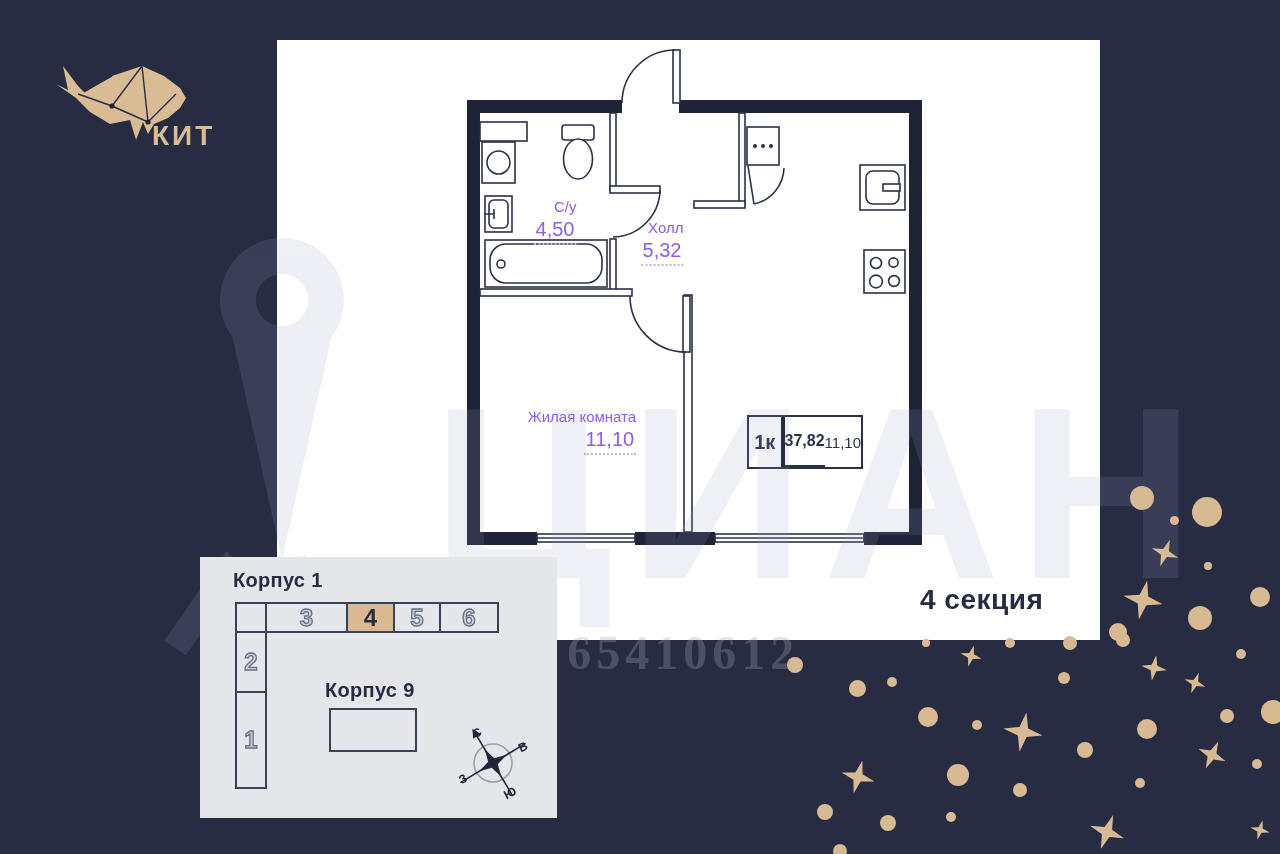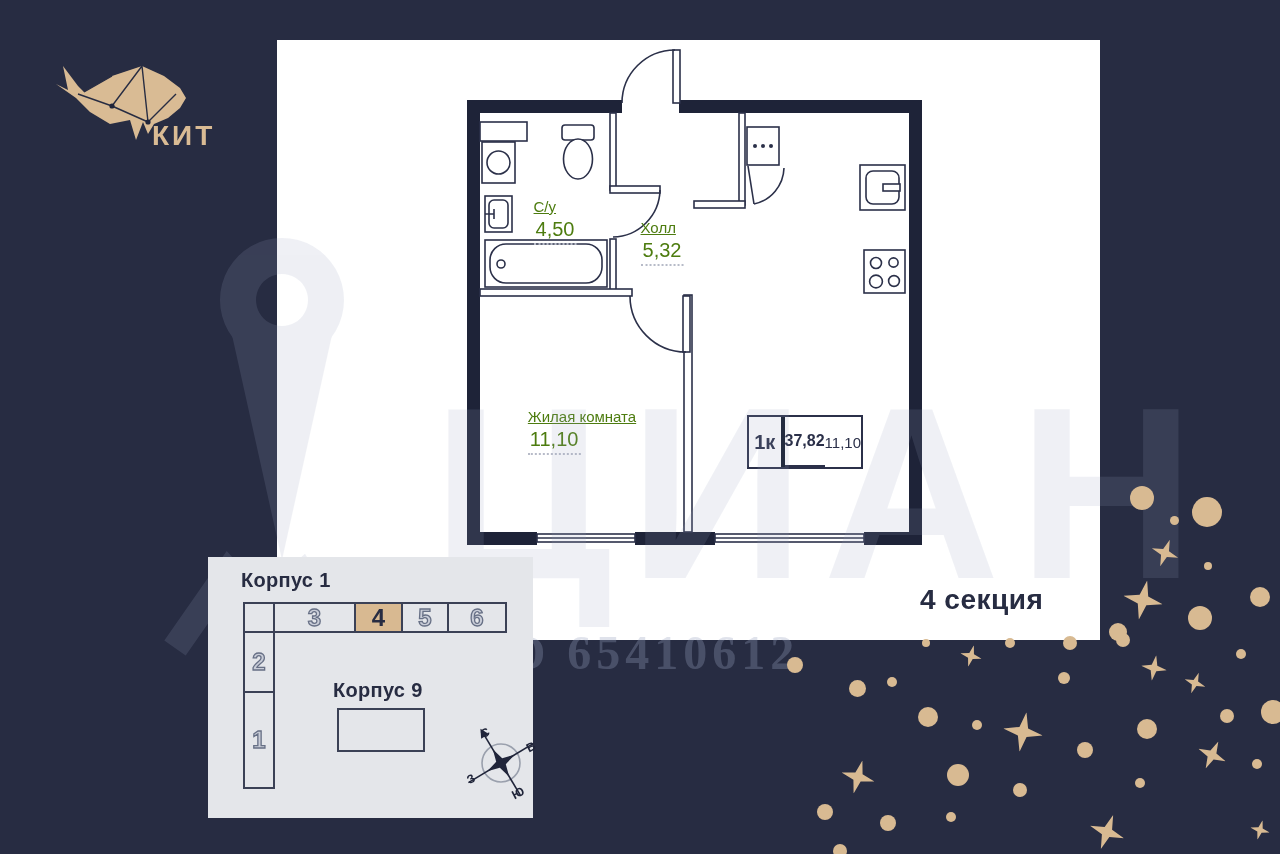--- a/index.html
+++ b/index.html
@@ -2,32 +2,32 @@
 <html><head>
 <meta charset="utf-8">
 <style>
   html,body{margin:0;padding:0;background:#14182a;}
   .stage{position:relative;width:1280px;height:854px;background:#272c42;overflow:hidden;
          font-family:"Liberation Sans",sans-serif;}
   .abs{position:absolute;}
   
   .panel{position:absolute;left:277px;top:40px;width:823px;height:600px;background:#ffffff;}
   .panel svg{position:absolute;left:0;top:0;}
-  .room-label{position:absolute;text-align:left;transform:translateX(-50%);color:#4d7c0f;line-height:1.25;text-decoration:underline;}
+  .room-label{position:absolute;text-align:right;transform:translateX(-50%);color:#8b5cf6;line-height:1.25;}
   .room-label .rname{font-size:15px;}
   .room-label .rarea{font-size:20px;display:inline-block;border-bottom:2px dotted #b7bbc8;padding:0 2px 1px;}
   .sum-table{position:absolute;left:470px;top:375px;width:112px;height:50px;display:flex;
              border:2px solid #2b3049;background:#fff;color:#2b3049;}
   .sum-left{width:46px;display:flex;align-items:center;justify-content:center;font-weight:bold;font-size:20px;border-right:4px solid #0f172a;}
   .sum-right{flex:1;display:flex;flex-direction:row;}
   .sum-total{flex:1;display:flex;align-items:center;justify-content:center;font-weight:bold;font-size:16px;border-bottom:2px solid #2b3049;}
   .sum-living{flex:1;display:flex;align-items:center;justify-content:center;font-size:15px;}
   .section-label{position:absolute;left:643px;top:544px;font-size:28px;font-weight:bold;color:#272c42;letter-spacing:.5px;}
   
-  .inset{position:absolute;left:208px;top:557px;width:325px;height:261px;background:#e4e6ea;color:#272c42;}
+  .inset{position:absolute;left:200px;top:557px;width:325px;height:261px;background:#e4e6ea;color:#272c42;padding-left:32px;}
   .inset .title{position:absolute;font-size:20px;font-weight:bold;letter-spacing:.3px;}
   .cell{position:absolute;border:2.5px solid #3b4156;box-sizing:border-box;display:flex;align-items:center;justify-content:center;}
   .digit{font-size:24px;font-weight:bold;color:#c9cdd8;-webkit-text-stroke:1.3px #677086;}
   .cell.hl{background:#d8b991;}
   .cell.hl .digit{color:#272c42;-webkit-text-stroke:0;}
   
   .decor{position:absolute;background:#d8ba92;}
   .decor.dot{border-radius:50%;}
   .decor.star{clip-path:polygon(50% 0%,61% 39%,100% 50%,61% 61%,50% 100%,39% 61%,0% 50%,39% 39%);}
   .wm{position:absolute;left:0;top:0;pointer-events:none;}

